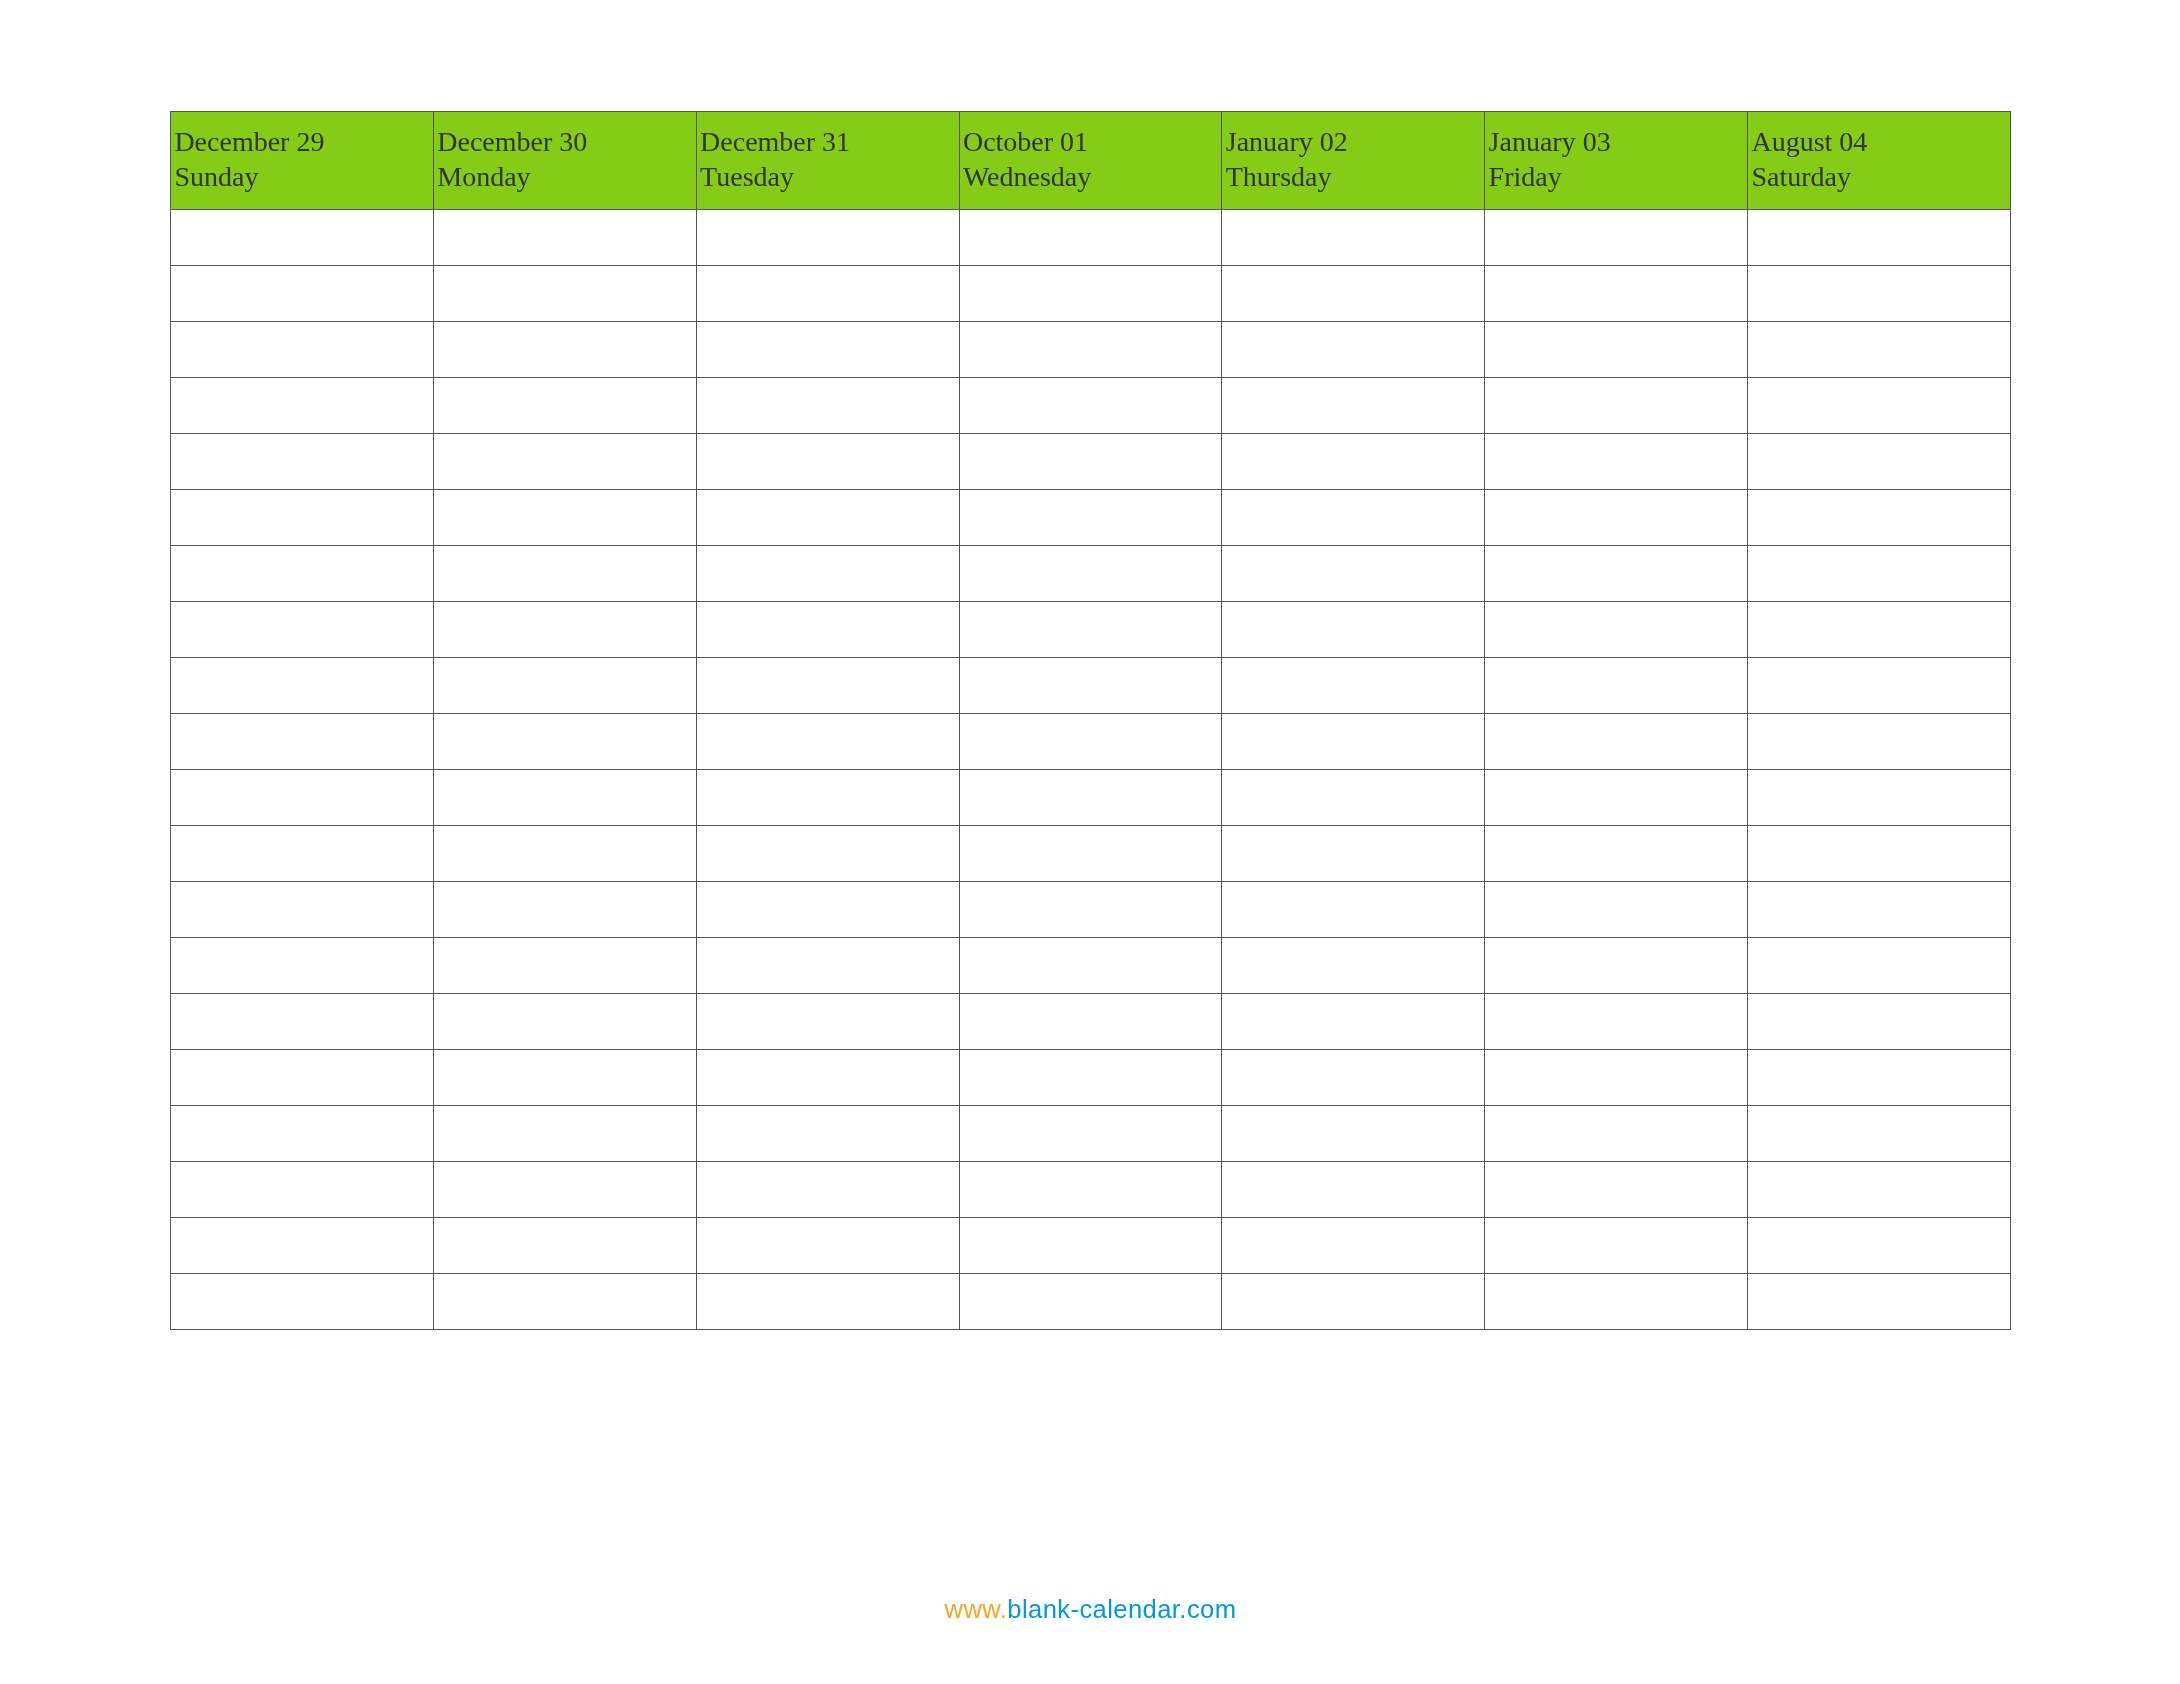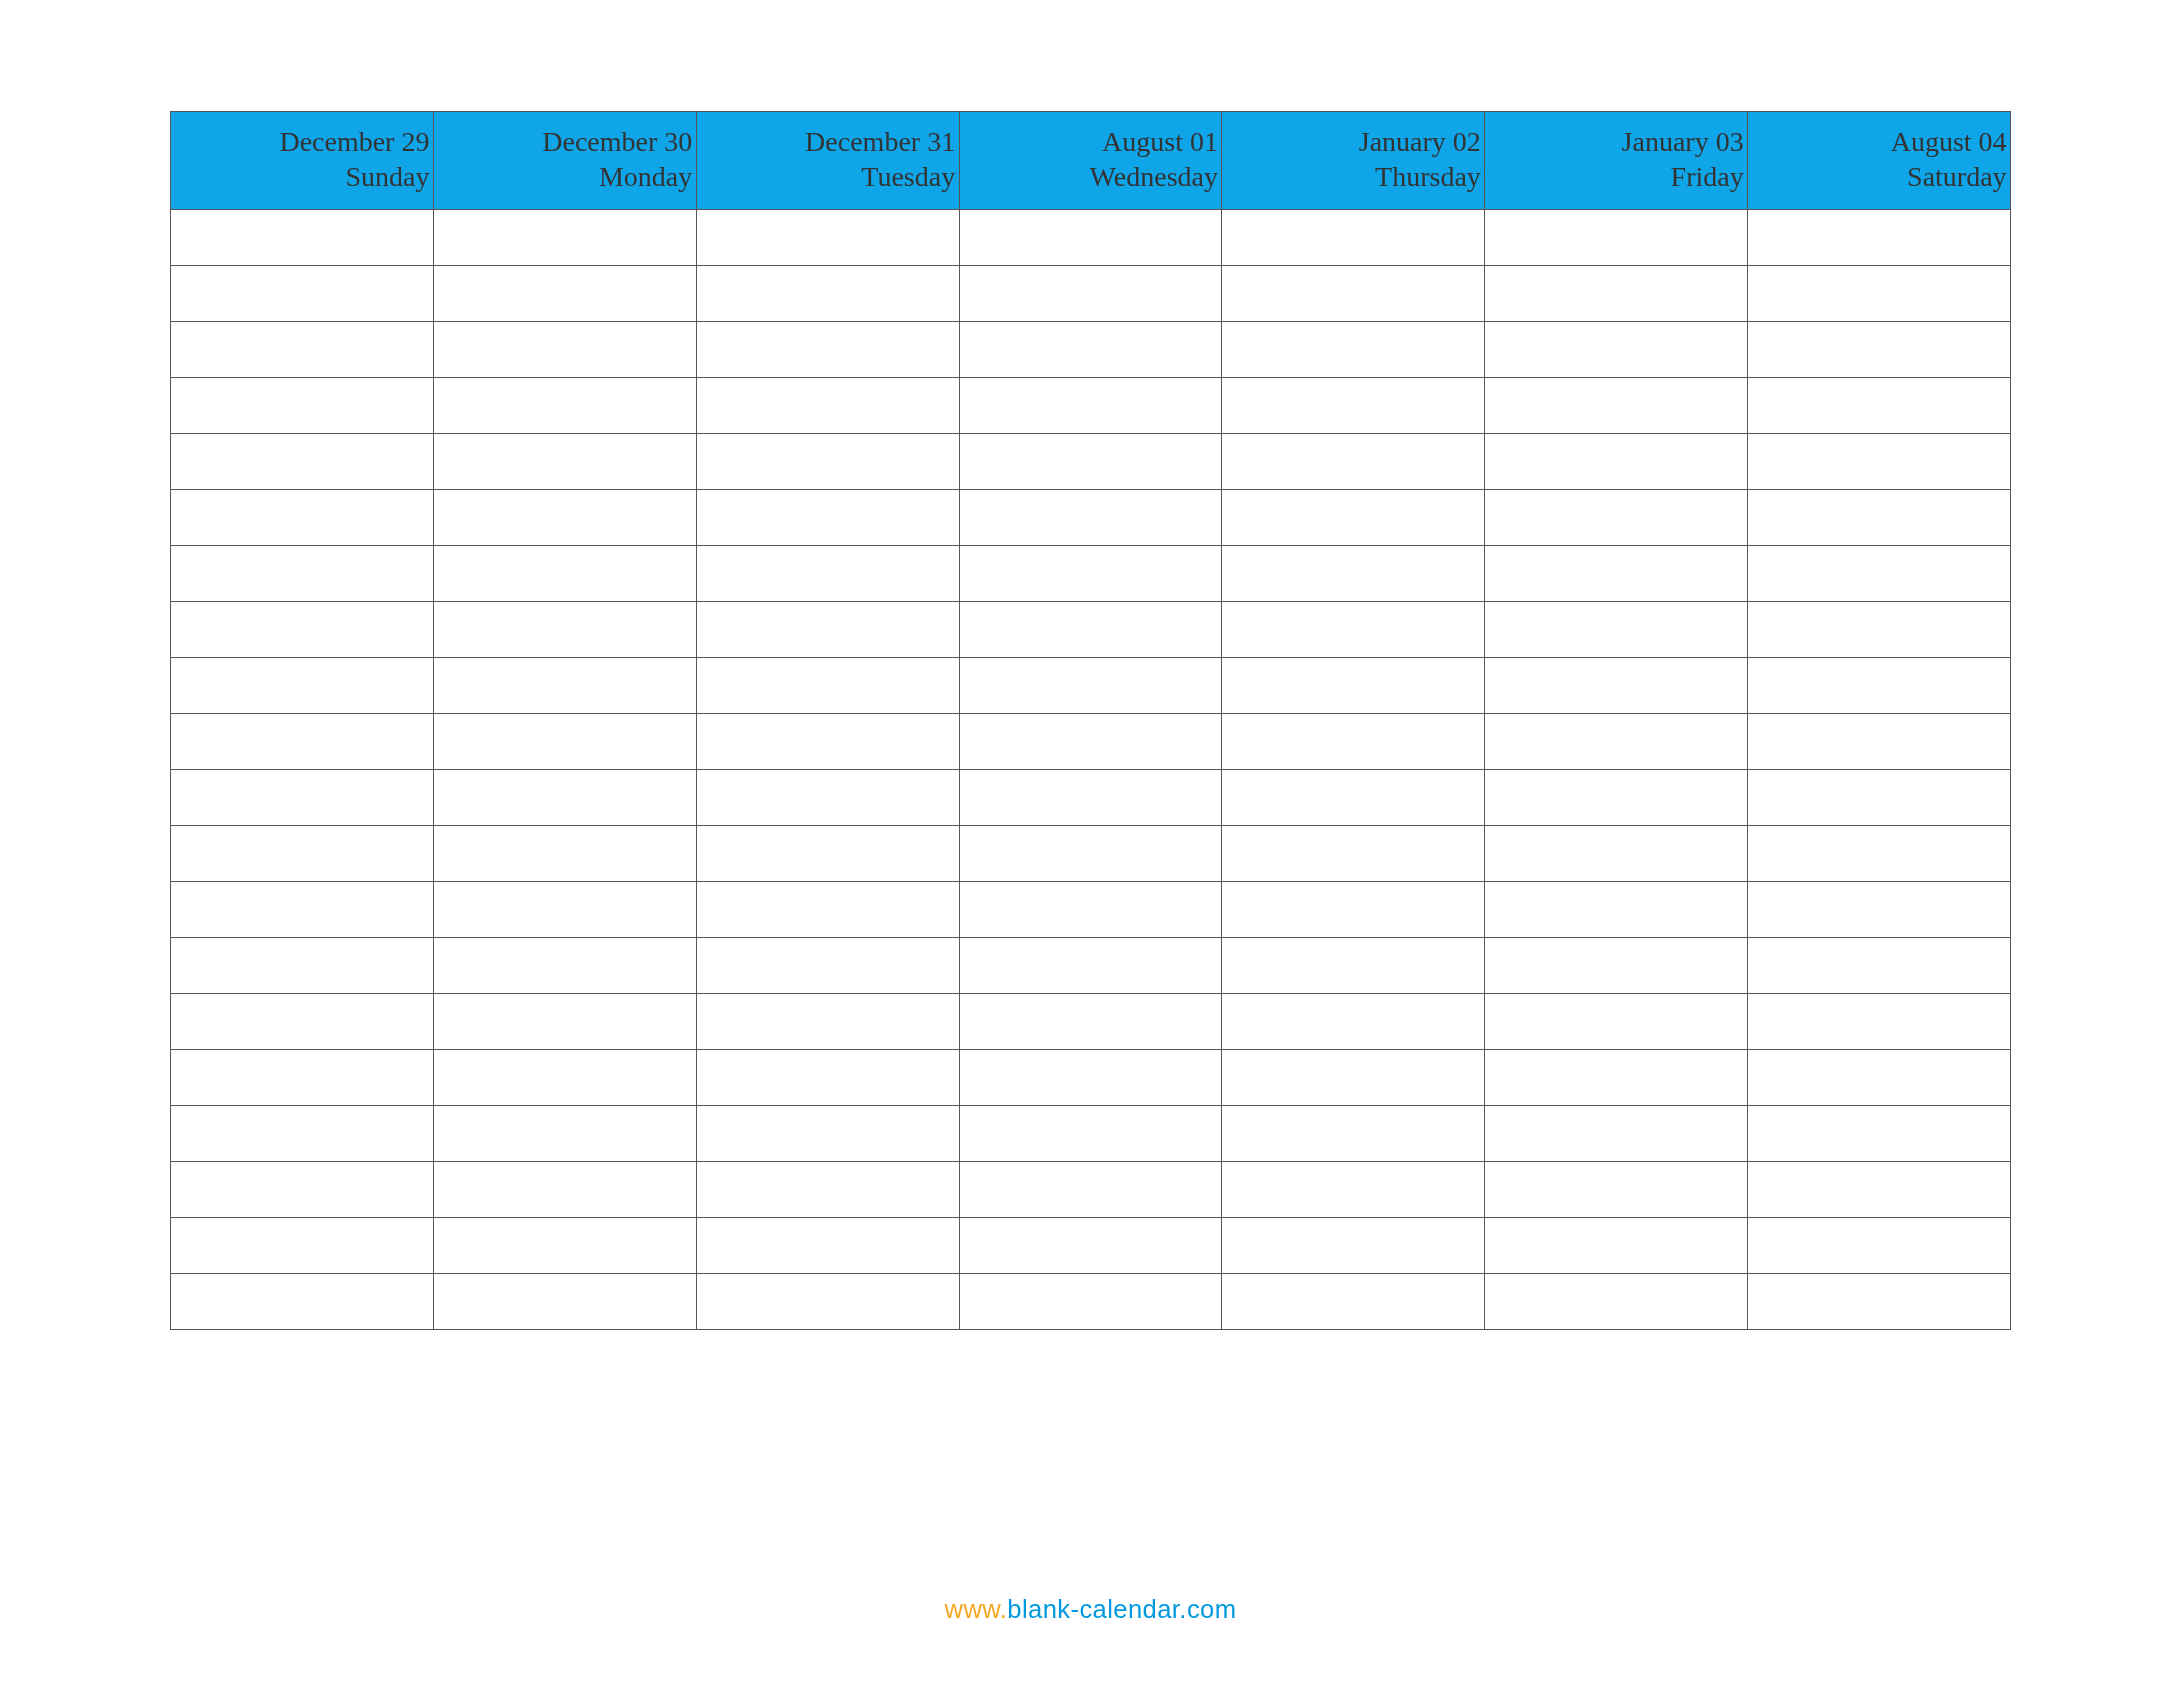--- a/index.html
+++ b/index.html
@@ -23,26 +23,26 @@
       color: #000;
       margin-bottom: 47px;
       letter-spacing: 0px;
     }
     table.calendar {
       width: 100%;
       border-collapse: collapse;
       table-layout: fixed;
     }
     table.calendar th {
-      background: #0ea5e9;
+      background: #84cc16;
       border: 0.9px solid #555;
       font-weight: normal;
       font-size: 28px;
       color: #333;
-      text-align: right;
+      text-align: left;
       padding: 12px 3.4px 15.3px 3.4px;
       line-height: 1.25;
       height: 92px;
       vertical-align: middle;
     }
     table.calendar th .date-line,
     table.calendar th .day-line {
       display: block;
     }
     table.calendar td {
@@ -82,21 +82,21 @@
         </th>
         <th>
           <span class="date-line">December 30</span>
           <span class="day-line">Monday</span>
         </th>
         <th>
           <span class="date-line">December 31</span>
           <span class="day-line">Tuesday</span>
         </th>
         <th>
-          <span class="date-line">August 01</span>
+          <span class="date-line">October 01</span>
           <span class="day-line">Wednesday</span>
         </th>
         <th>
           <span class="date-line">January 02</span>
           <span class="day-line">Thursday</span>
         </th>
         <th>
           <span class="date-line">January 03</span>
           <span class="day-line">Friday</span>
         </th>

